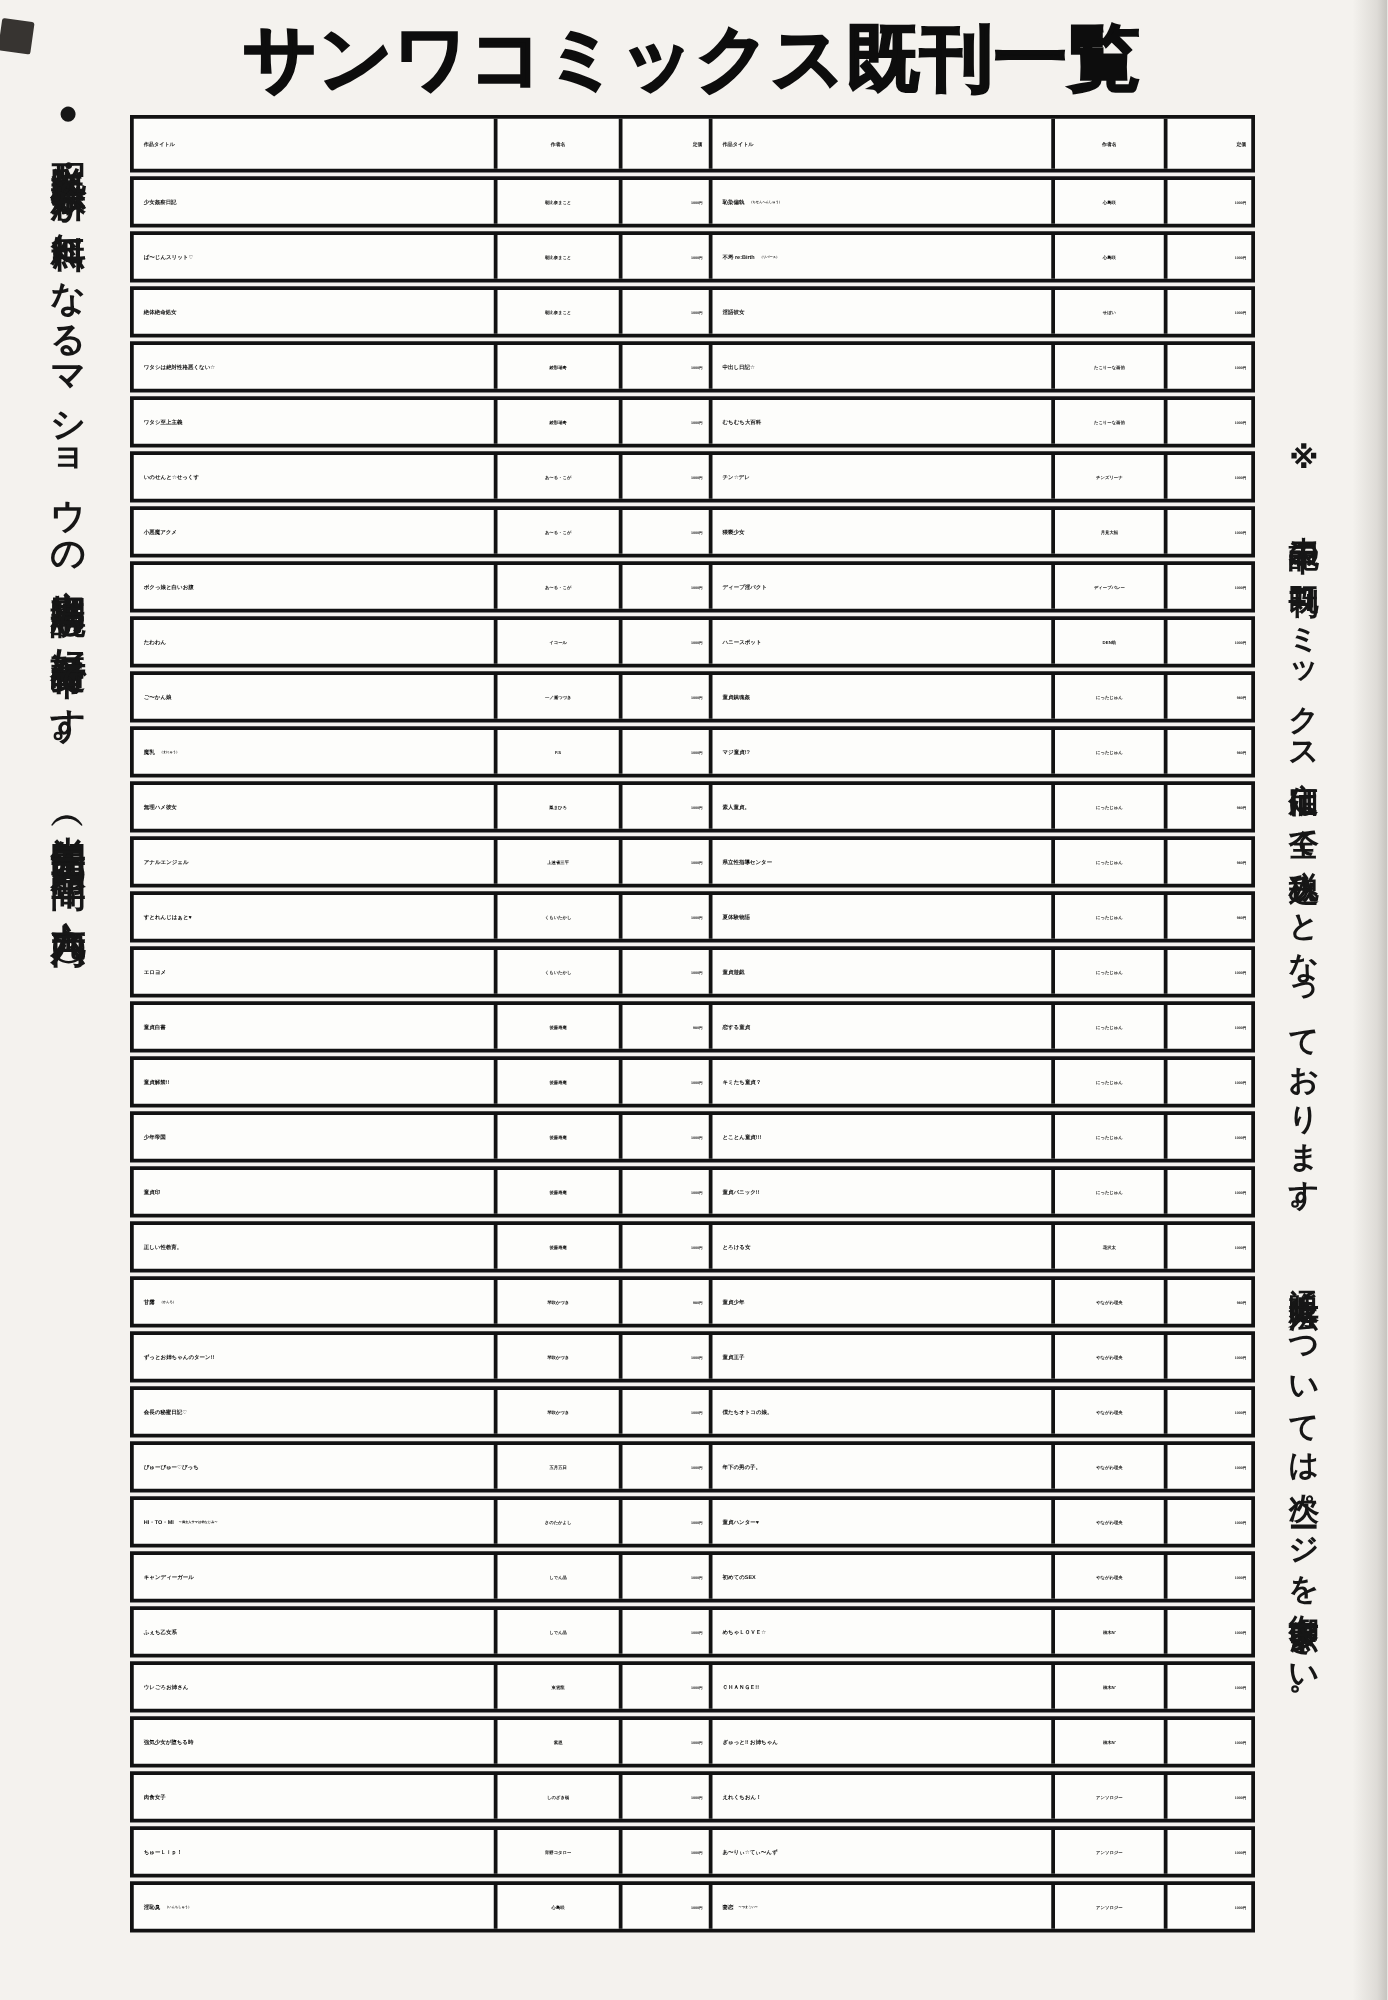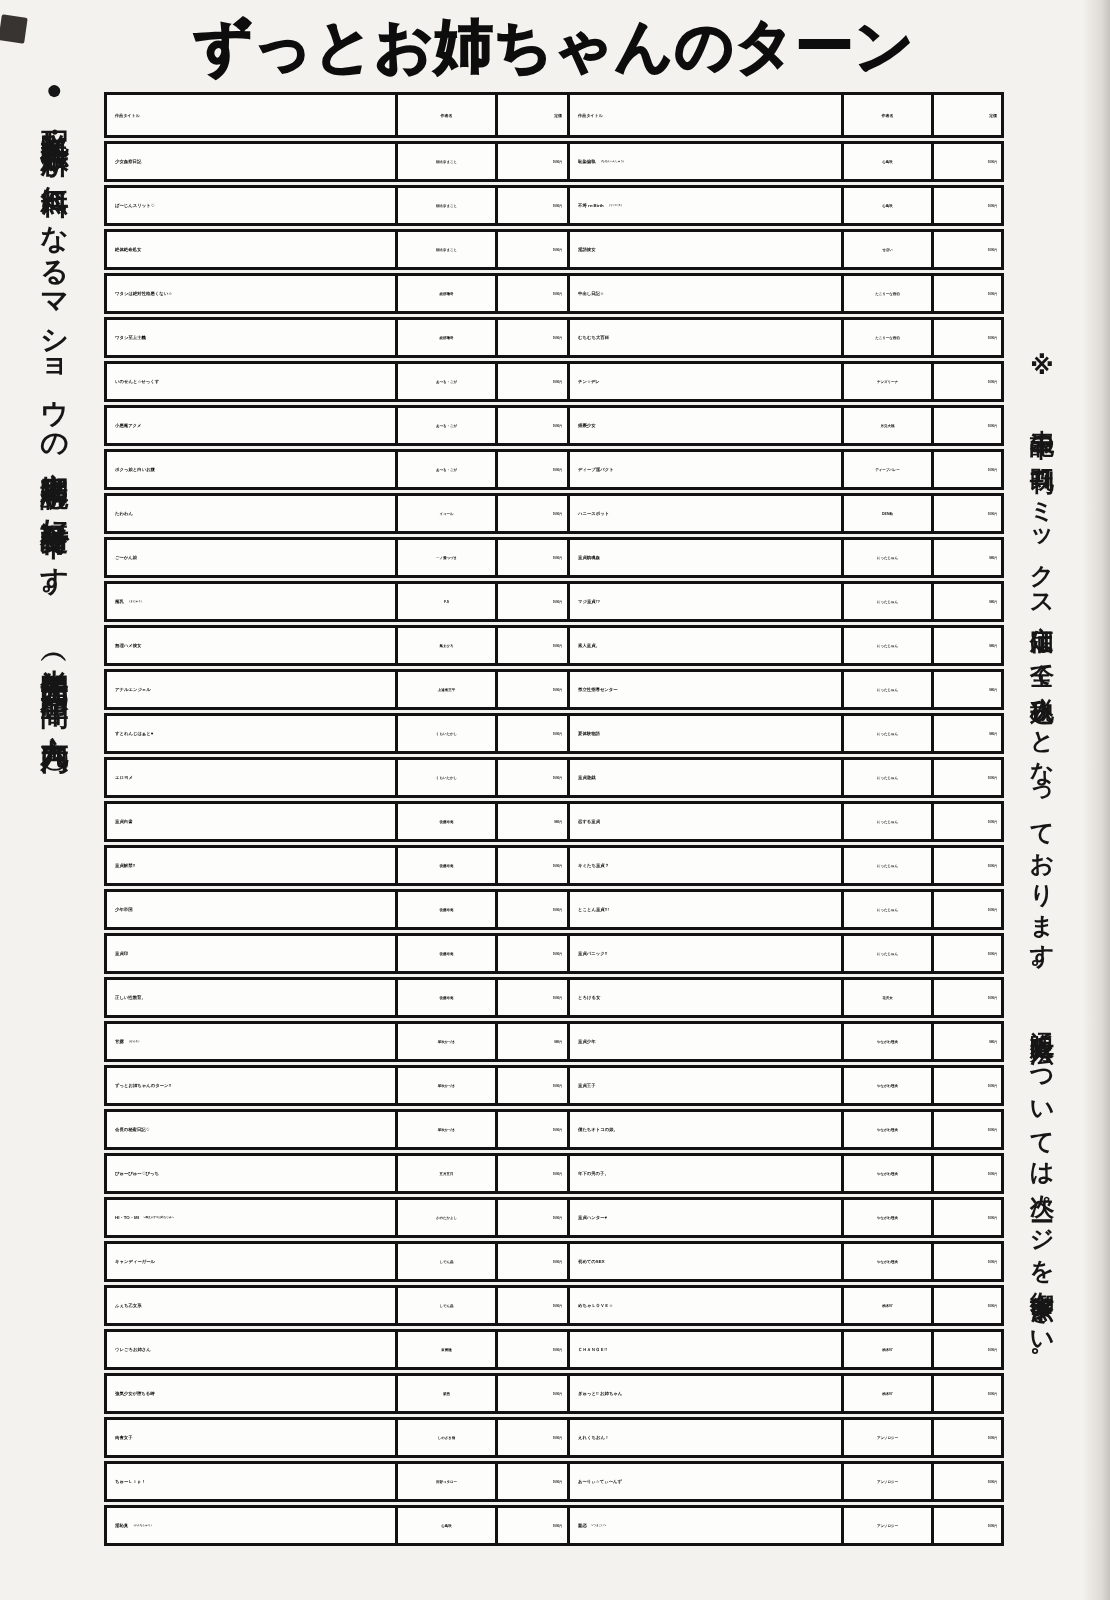--- a/index.html
+++ b/index.html
@@ -86,21 +86,21 @@
 </style>
 </head>
 <body>
 
 <div class="page">
 
   <div class="corner-mark"></div>
 
   <aside class="vnote vnote-left">●配送料・手数料が無料になるマショウの定期購読も好評受付中です。　（半年間三四八〇円・一年間　六九六〇円）</aside>
 
-  <h1 class="page-title">ずっとお姉ちゃんのターン</h1>
+  <h1 class="page-title">サンワコミックス既刊一覧</h1>
 
   <div class="ctable">
     <div class="row header">
       <div class="cell c1">
           <span class="h-title" style="font-size: 4.09188px; -webkit-text-stroke: 0px;">作品タイトル</span>
         </div>
       <div class="cell c2">
           <span class="h-mid" style="font-size: 3.94033px; -webkit-text-stroke: 0px;">作者名</span>
         </div>
       <div class="cell c3">

